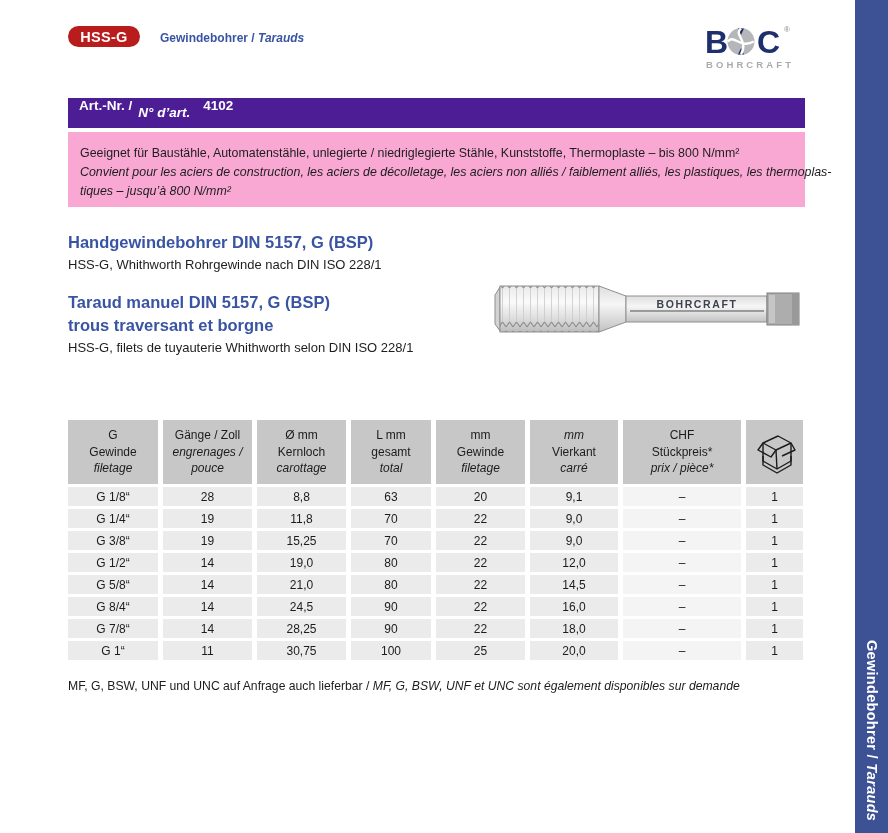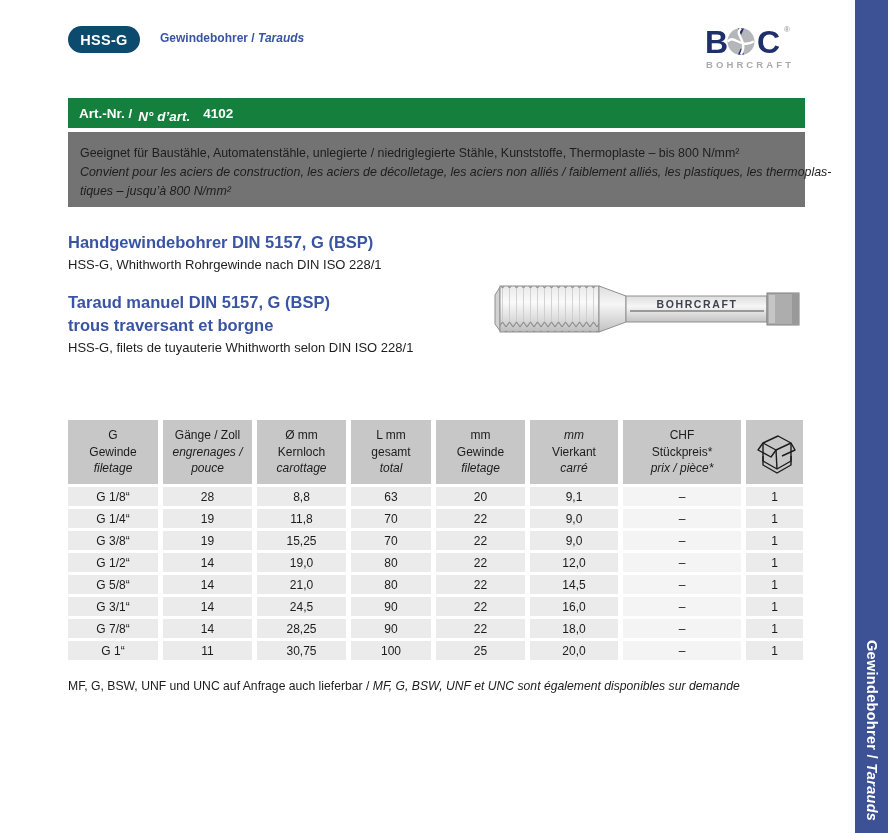--- a/index.html
+++ b/index.html
@@ -5,36 +5,36 @@
   html,body{margin:0;padding:0;background:#fff;}
   .page{position:relative;width:888px;height:833px;background:#fff;overflow:hidden;
         font-family:"Liberation Sans",sans-serif;color:#1d1d1d;}
 
   
   .sideband{position:absolute;right:0;top:0;width:33px;height:833px;background:#3d5295;}
   .sideband-label{position:absolute;bottom:12px;left:0;width:33px;display:flex;justify-content:center;}
   .vtext{writing-mode:vertical-rl;color:#fff;font-weight:bold;font-size:14.5px;white-space:nowrap;letter-spacing:.3px;}
 
   
-  .brand-badge{position:absolute;left:68px;top:26px;width:72px;height:27px;background:#0c4a6e;
+  .brand-badge{position:absolute;left:68px;top:26px;width:72px;height:21px;background:#b91c1c;
         border-radius:14px;color:#fff;font-weight:bold;font-size:14.5px;display:flex;
         align-items:center;justify-content:center;letter-spacing:.3px;}
   .category{position:absolute;left:160px;top:31px;color:#3954a3;font-weight:bold;font-size:12px;}
   .category .fr{font-style:italic;}
   .logo{position:absolute;left:705px;top:22px;}
 
   
-  .art-bar{position:absolute;left:68px;top:98px;width:737px;height:30px;background:#15803d;
-        color:#fff;display:flex;align-items:center;box-sizing:border-box;padding-left:11px;
+  .art-bar{position:absolute;left:68px;top:98px;width:737px;height:30px;background:#4c1d95;
+        color:#fff;display:flex;box-sizing:border-box;padding-left:11px;
         font-size:13.5px;font-weight:bold;}
   .art-bar .fr{font-style:italic;margin-left:6px;margin-top:7px;}
   .art-bar .val{margin-left:13px;}
 
   
-  .desc-box{position:absolute;left:68px;top:132px;width:737px;height:75px;background:#737373;
+  .desc-box{position:absolute;left:68px;top:132px;width:737px;height:75px;background:#f9a8d4;
         box-sizing:border-box;padding:12px 12px 0 12px;font-size:12.4px;line-height:1.55;color:#1d1d1d;}
   .desc-box div{white-space:nowrap;}
   .desc-box .fr{font-style:italic;}
 
   
   .titles{position:absolute;left:68px;top:231px;}
   .t-blue{color:#3954a3;font-weight:bold;font-size:16.5px;line-height:1.4;}
   .t-sub{font-size:13px;margin-top:3px;color:#1d1d1d;}
   .fr-block{margin-top:19px;}
   .fr-block .t-blue,.fr-block .t-sub{}
@@ -230,21 +230,21 @@
       <div class="td chf">–</div>
       <div class="td">1</div>
       <div class="td">G 5/8“</div>
       <div class="td">14</div>
       <div class="td">21,0</div>
       <div class="td">80</div>
       <div class="td">22</div>
       <div class="td">14,5</div>
       <div class="td chf">–</div>
       <div class="td">1</div>
-      <div class="td">G 3/1“</div>
+      <div class="td">G 8/4“</div>
       <div class="td">14</div>
       <div class="td">24,5</div>
       <div class="td">90</div>
       <div class="td">22</div>
       <div class="td">16,0</div>
       <div class="td chf">–</div>
       <div class="td">1</div>
       <div class="td">G 7/8“</div>
       <div class="td">14</div>
       <div class="td">28,25</div>

